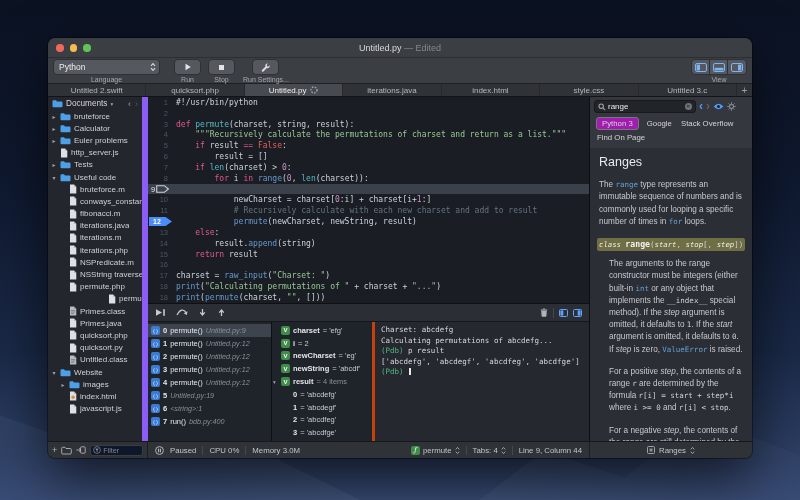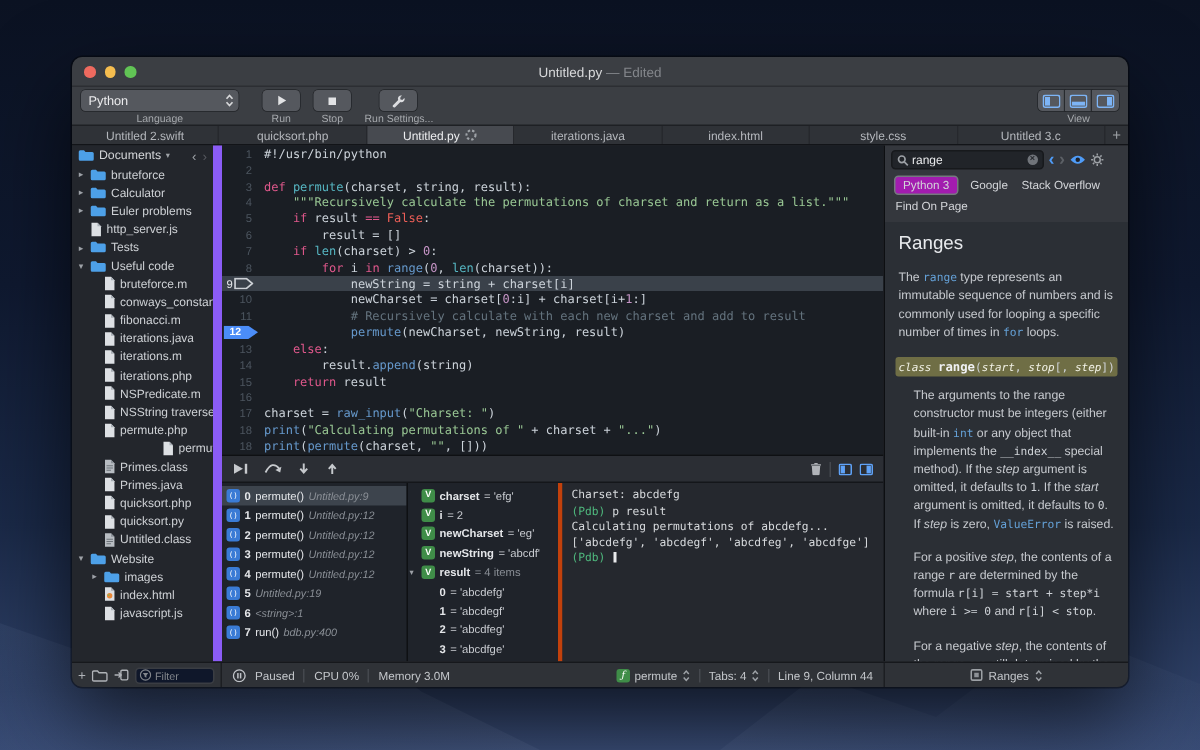--- a/index.html
+++ b/index.html
@@ -552,21 +552,21 @@
             <div class="code-row"><div class="gutter"><span class="lnum">1</span></div><div class="code"><span class="tk-d">#!/usr/bin/python</span></div></div>
             <div class="code-row"><div class="gutter"><span class="lnum">2</span></div><div class="code"></div></div>
             <div class="code-row"><div class="gutter"><span class="lnum">3</span></div><div class="code"><span class="tk-kw">def </span><span class="tk-fn">permute</span><span class="tk-d">(charset, string, result):</span></div></div>
             <div class="code-row"><div class="gutter"><span class="lnum">4</span></div><div class="code"><span class="tk-d">    </span><span class="tk-str">"""Recursively calculate the permutations of charset and return as a list."""</span></div></div>
             <div class="code-row"><div class="gutter"><span class="lnum">5</span></div><div class="code"><span class="tk-d">    </span><span class="tk-kw">if</span><span class="tk-d"> result </span><span class="tk-kw">==</span><span class="tk-d"> </span><span class="tk-bool">False</span><span class="tk-d">:</span></div></div>
             <div class="code-row"><div class="gutter"><span class="lnum">6</span></div><div class="code"><span class="tk-d">        result = []</span></div></div>
             <div class="code-row"><div class="gutter"><span class="lnum">7</span></div><div class="code"><span class="tk-d">    </span><span class="tk-kw">if</span><span class="tk-d"> </span><span class="tk-cyan">len</span><span class="tk-d">(charset) &gt; </span><span class="tk-num">0</span><span class="tk-d">:</span></div></div>
             <div class="code-row"><div class="gutter"><span class="lnum">8</span></div><div class="code"><span class="tk-d">        </span><span class="tk-kw">for</span><span class="tk-d"> i </span><span class="tk-kw">in</span><span class="tk-d"> </span><span class="tk-blue">range</span><span class="tk-d">(</span><span class="tk-num">0</span><span class="tk-d">, </span><span class="tk-cyan">len</span><span class="tk-d">(charset)):</span></div></div>
             <div class="code-row current"><div class="gutter"><span class="lnum">9</span><span class="cur-arrow"><svg width="13" height="8" viewBox="0 0 13 8">
                     <path d="M.7 .7h7.6L12.3 4 8.3 7.3H.7Z" fill="none" stroke="#cdd1d6" stroke-width="1.1"></path>
-                  </svg></span></div><div class="code"><span class="tk-d">            newString = string + charset[i]</span></div></div>
+                  </svg></span></div></div>
             <div class="code-row"><div class="gutter"><span class="lnum">10</span></div><div class="code"><span class="tk-d">            newCharset = charset[</span><span class="tk-num">0</span><span class="tk-d">:i] + charset[i+</span><span class="tk-num">1</span><span class="tk-d">:]</span></div></div>
             <div class="code-row"><div class="gutter"><span class="lnum">11</span></div><div class="code"><span class="tk-d">            </span><span class="tk-com"># Recursively calculate with each new charset and add to result</span></div></div>
             <div class="code-row"><div class="gutter"><div class="bp-tag">12</div></div><div class="code"><span class="tk-d">            </span><span class="tk-blue">permute</span><span class="tk-d">(newCharset, newString, result)</span></div></div>
             <div class="code-row"><div class="gutter"><span class="lnum">13</span></div><div class="code"><span class="tk-d">    </span><span class="tk-kw">else</span><span class="tk-d">:</span></div></div>
             <div class="code-row"><div class="gutter"><span class="lnum">14</span></div><div class="code"><span class="tk-d">        result.</span><span class="tk-blue">append</span><span class="tk-d">(string)</span></div></div>
             <div class="code-row"><div class="gutter"><span class="lnum">15</span></div><div class="code"><span class="tk-d">    </span><span class="tk-kw">return</span><span class="tk-d"> result</span></div></div>
             <div class="code-row"><div class="gutter"><span class="lnum">16</span></div><div class="code"></div></div>
             <div class="code-row"><div class="gutter"><span class="lnum">17</span></div><div class="code"><span class="tk-d">charset = </span><span class="tk-blue">raw_input</span><span class="tk-d">(</span><span class="tk-str">"Charset: "</span><span class="tk-d">)</span></div></div>
             <div class="code-row"><div class="gutter"><span class="lnum">18</span></div><div class="code"><span class="tk-blue">print</span><span class="tk-d">(</span><span class="tk-str">"Calculating permutations of "</span><span class="tk-d"> + charset + </span><span class="tk-str">"..."</span><span class="tk-d">)</span></div></div>
             <div class="code-row"><div class="gutter"><span class="lnum">18</span></div><div class="code"><span class="tk-blue">print</span><span class="tk-d">(</span><span class="tk-blue">permute</span><span class="tk-d">(charset, </span><span class="tk-str">""</span><span class="tk-d">, []))</span></div></div>
@@ -714,22 +714,22 @@
                 <div class="var-row var-child">
                   <span class="var-name">3</span>
                   <span class="var-val">= 'abcdfge'</span>
                 </div>
                 <div class="var-row">
                   <span class="vdisc"></span>
                 </div>
               </div>
             <div class="console" id="console">
                 <div class="console-line"><span class="console-text">Charset: abcdefg</span></div>
+                <div class="console-line"><span class="console-text">Calculating permutations of abcdefg...</span></div>
                 <div class="console-line"><span class="prompt">(Pdb) </span><span class="console-text">p result</span></div>
-                <div class="console-line"><span class="console-text">Calculating permutations of abcdefg...</span></div>
                 <div class="console-line"><span class="console-text">['abcdefg', 'abcdegf', 'abcdfeg', 'abcdfge']</span></div>
                 <div class="console-line"><span class="prompt">(Pdb) </span><span class="console-text"></span><span class="cursor"></span></div>
               </div>
           </div>
         </div>
       </div>
 
       <div class="docs">
         <div class="docs-controls">
           <div class="search-row">

